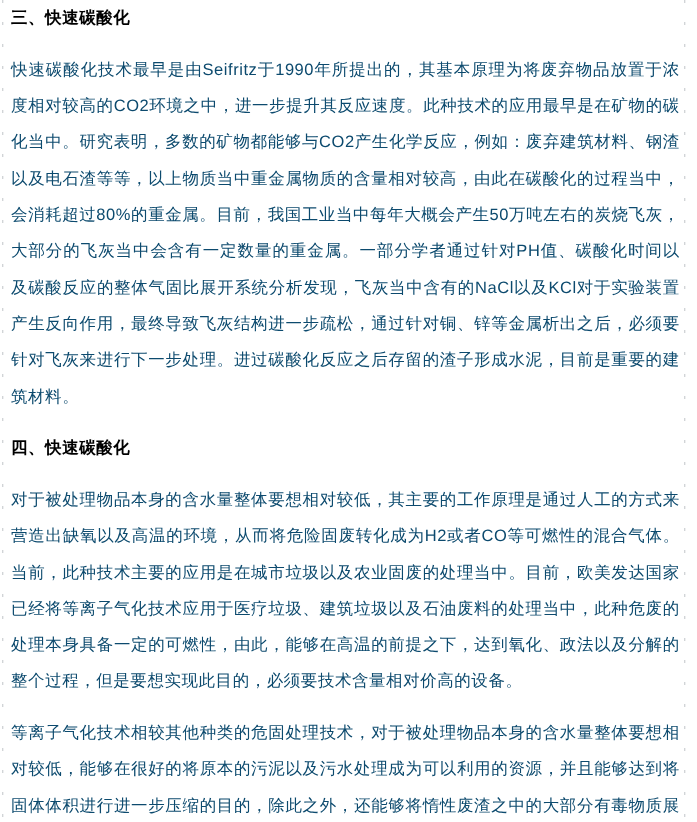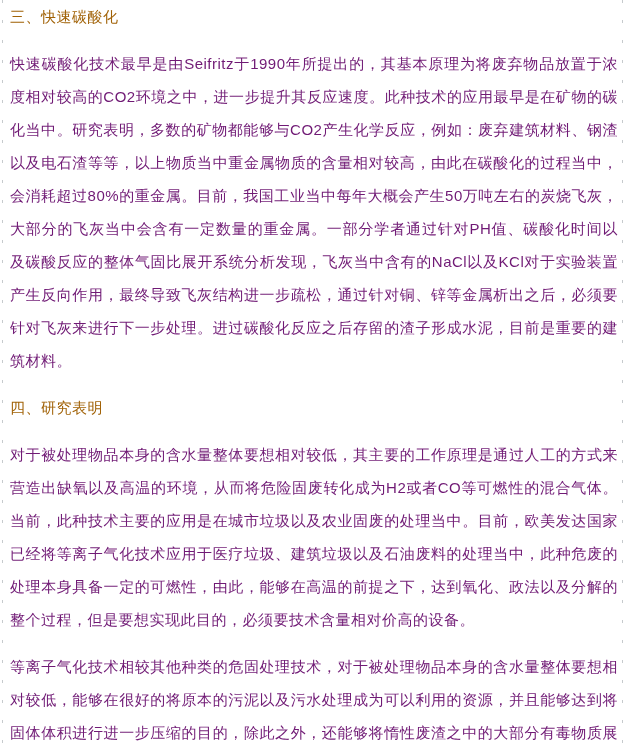--- a/index.html
+++ b/index.html
@@ -36,51 +36,51 @@
 
   .content {
     position: absolute;
     left: 10px;
     top: 0;
     width: 608px;
     color: #333333;
   }
   h2.section-heading {
     font-size: 15px;
-    font-weight: normal;
+    font-weight: bold;
     line-height: 33px;
     margin: 0 0 14px 0;
-    color: #a16207;
+    color: #000000;
     letter-spacing: 0.5px;
   }
   p.paragraph {
     font-size: 15px;
     line-height: 33px;
     margin: 0 0 14px 0;
     text-align: justify;
     text-justify: inter-ideograph;
-    color: #701a75;
+    color: #0c4a6e;
     letter-spacing: 0.5px;
     word-break: break-all;
   }
 </style>
 </head>
 <body>
 
 <div class="page">
 
   <div class="gridline left"></div>
   <div class="gridline right"></div>
 
   <div class="content">
 
     <h2 class="section-heading">三、快速碳酸化</h2>
 
     <p class="paragraph">快速碳酸化技术最早是由Seifritz于1990年所提出的，其基本原理为将废弃物品放置于浓度相对较高的CO2环境之中，进一步提升其反应速度。此种技术的应用最早是在矿物的碳化当中。研究表明，多数的矿物都能够与CO2产生化学反应，例如：废弃建筑材料、钢渣以及电石渣等等，以上物质当中重金属物质的含量相对较高，由此在碳酸化的过程当中，会消耗超过80%的重金属。目前，我国工业当中每年大概会产生50万吨左右的炭烧飞灰，大部分的飞灰当中会含有一定数量的重金属。一部分学者通过针对PH值、碳酸化时间以及碳酸反应的整体气固比展开系统分析发现，飞灰当中含有的NaCl以及KCl对于实验装置产生反向作用，最终导致飞灰结构进一步疏松，通过针对铜、锌等金属析出之后，必须要针对飞灰来进行下一步处理。进过碳酸化反应之后存留的渣子形成水泥，目前是重要的建筑材料。</p>
 
-    <h2 class="section-heading">四、研究表明</h2>
+    <h2 class="section-heading">四、快速碳酸化</h2>
 
     <p class="paragraph">对于被处理物品本身的含水量整体要想相对较低，其主要的工作原理是通过人工的方式来营造出缺氧以及高温的环境，从而将危险固废转化成为H2或者CO等可燃性的混合气体。当前，此种技术主要的应用是在城市垃圾以及农业固废的处理当中。目前，欧美发达国家已经将等离子气化技术应用于医疗垃圾、建筑垃圾以及石油废料的处理当中，此种危废的处理本身具备一定的可燃性，由此，能够在高温的前提之下，达到氧化、政法以及分解的整个过程，但是要想实现此目的，必须要技术含量相对价高的设备。</p>
 
     <p class="paragraph">等离子气化技术相较其他种类的危固处理技术，对于被处理物品本身的含水量整体要想相对较低，能够在很好的将原本的污泥以及污水处理成为可以利用的资源，并且能够达到将固体体积进行进一步压缩的目的，除此之外，还能够将惰性废渣之中的大部分有毒物质展开又有有效的修复或者分解。</p>
 
   </div>
 </div>
 
 </body></html>

